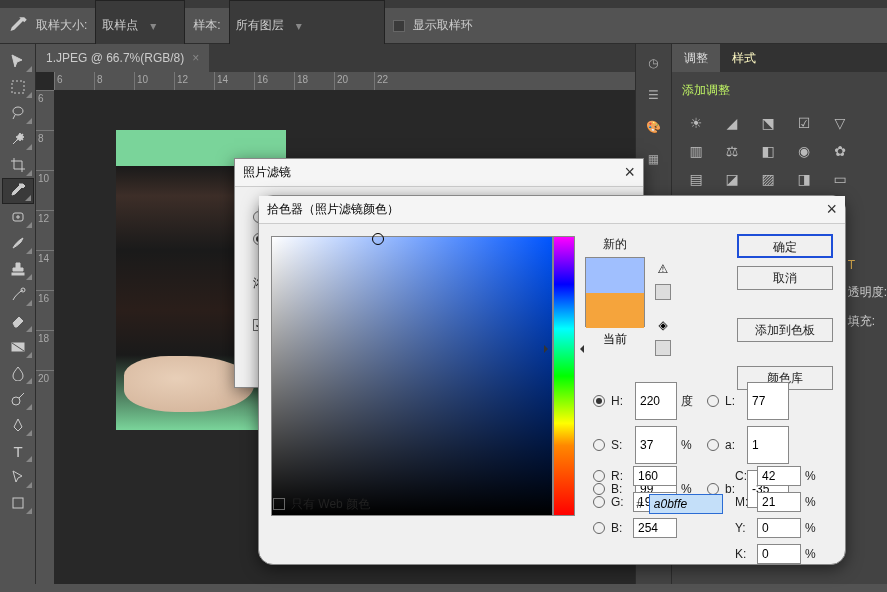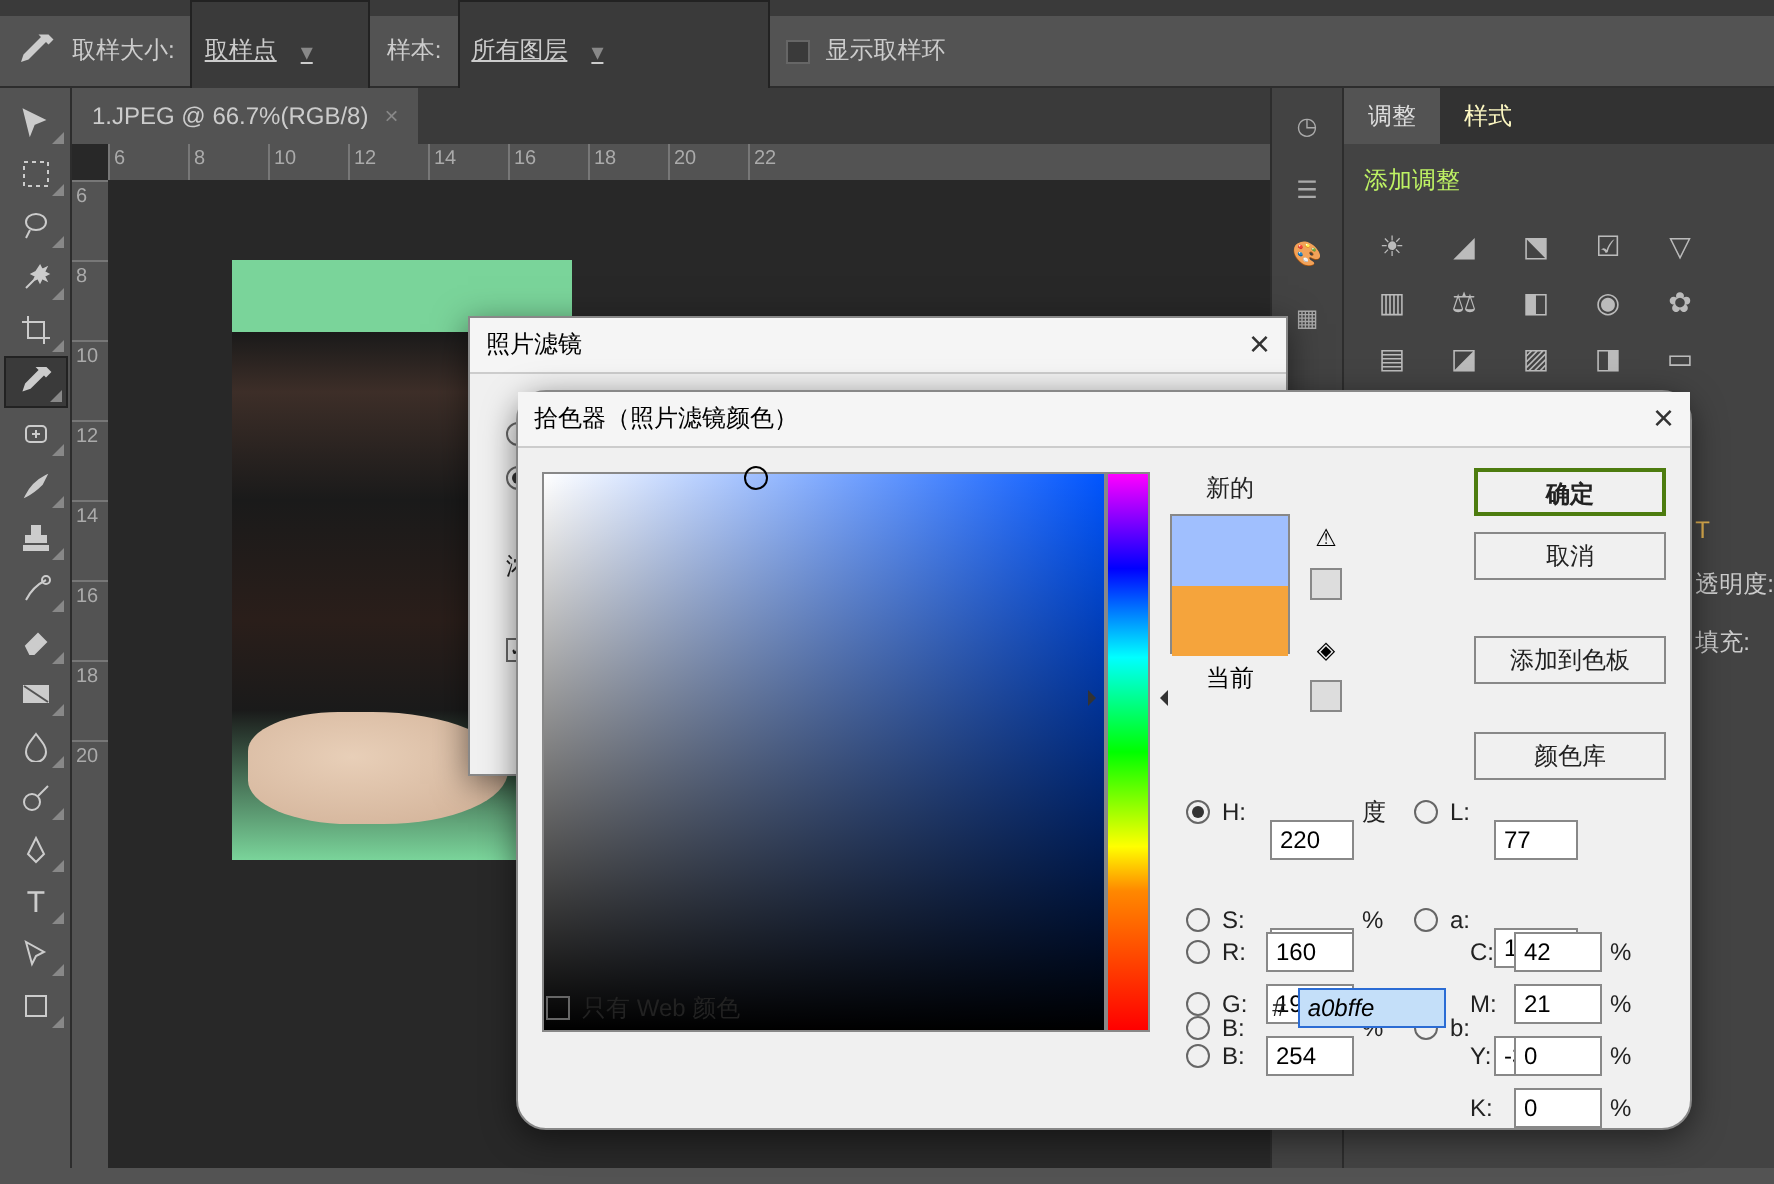--- a/index.html
+++ b/index.html
@@ -1,20 +1,20 @@
 <!DOCTYPE html>
 <html><head>
 <meta charset="utf-8">
 <style>
 * { margin:0; padding:0; box-sizing:border-box; font-family:"Microsoft YaHei",sans-serif; font-size:12px; }
 body { background:#535353; width:887px; height:592px; overflow:hidden; position:relative; }
 .menubar { height:8px; background:#3a3a3a; }
 .options-bar { height:36px; background:#535353; display:flex; align-items:center; padding:4px 8px; gap:8px; color:#ccc; border-bottom:1px solid #2d2d2d; }
 .tool-icon-box { width:20px; height:20px; display:flex; align-items:center; justify-content:center; }
-.dropdown { background:#3a3a3a; border:1px solid #222; padding:16px 6px; color:#ccc; display:flex; align-items:center; gap:12px;text-decoration:underline; }
+.dropdown { background:#3a3a3a; border:1px solid #222; padding:16px 6px; color:#ccc; display:flex; align-items:center; gap:12px; }
 .dropdown::after { content:"▾"; color:#888; }
 .checkbox { width:12px; height:12px; border:1px solid #666; background:#3a3a3a; }
 .main { display:flex; height:540px; }
 .toolbox { width:36px; background:#535353; border-right:1px solid #2d2d2d; display:flex; flex-direction:column; padding-top:4px; }
 .tool { width:32px; height:26px; display:flex; align-items:center; justify-content:center; color:#ccc; margin:0 2px; position:relative; }
 .tool.selected { background:#3a3a3a; border:1px solid #222; }
 .tool svg { width:16px; height:16px; fill:#ccc; stroke:#ccc; }
 .tool.corner::after { content:""; position:absolute; bottom:2px; right:2px; border:3px solid transparent; border-right-color:#888; border-bottom-color:#888; }
 .doc-area { flex:1; background:#282828; position:relative; }
 .doc-tabs { height:28px; background:#3a3a3a; display:flex; }
@@ -58,23 +58,23 @@
 .hue-cursor::before{left:-4px;border-left-color:#333;}
 .hue-cursor::after{right:-4px;border-right-color:#333;}
 .swatch-col { width:80px; }
 .swatch-label { text-align:center; color:#222; margin-bottom:4px; }
 .swatch-box { width:60px; height:70px; border:1px solid #888; margin:0 auto 4px; }
 .swatch-new { height:35px; background:#a0bffe; }
 .swatch-cur { height:35px; background:#f5a43c; }
 .warn-icons { display:flex; flex-direction:column; gap:8px; align-items:center; }
 .btn-col { display:flex; flex-direction:column; gap:8px; position:absolute; right:12px; top:10px; }
 .ps-btn { width:96px; height:24px; background:#f0f0f0; border:1px solid #888; text-align:center; line-height:22px; color:#222; }
-.ps-btn.primary { border:2px solid #4d7c0f;font-weight:bold; }
+.ps-btn.primary { border:2px solid #1d4ed8; }
 .fields { position:absolute; left:334px; top:158px; display:grid; grid-template-columns:14px 20px 42px 22px 14px 18px 44px 14px; gap:6px 4px; align-items:center; color:#222; }
-.fields input { width:42px; height:20px; border:1px solid #888; padding:0 4px; font-size:12px;margin-top:28px; }
+.fields input { width:42px; height:38px; border:1px solid #888; padding:0 4px; font-size:12px; }
 .rad { width:12px; height:12px; border:1px solid #666; border-radius:50%; }
 .rad.on::after{content:"";display:block;width:6px;height:6px;background:#333;border-radius:50%;margin:2px;}
 .rgb { position:absolute; left:334px; top:242px; display:grid; grid-template-columns:14px 18px 46px 48px 18px 44px 14px; gap:6px 4px; align-items:center; color:#222; }
 .rgb input { width:44px; height:20px; border:1px solid #888; padding:0 4px; }
 .hex-row { position:absolute; bottom:14px; left:14px; display:flex; align-items:center; gap:6px; color:#222; }
 .hex-row input { width:74px; height:20px; border:1px solid #2b6cd4; padding:0 4px; background:#c4dff9;font-style:italic; }
 .swatch-label2{text-align:center;margin-top:2px;}
 .tiny-sq{width:16px;height:16px;border:1px solid #888;background:#ddd;}
 </style>
 </head>

